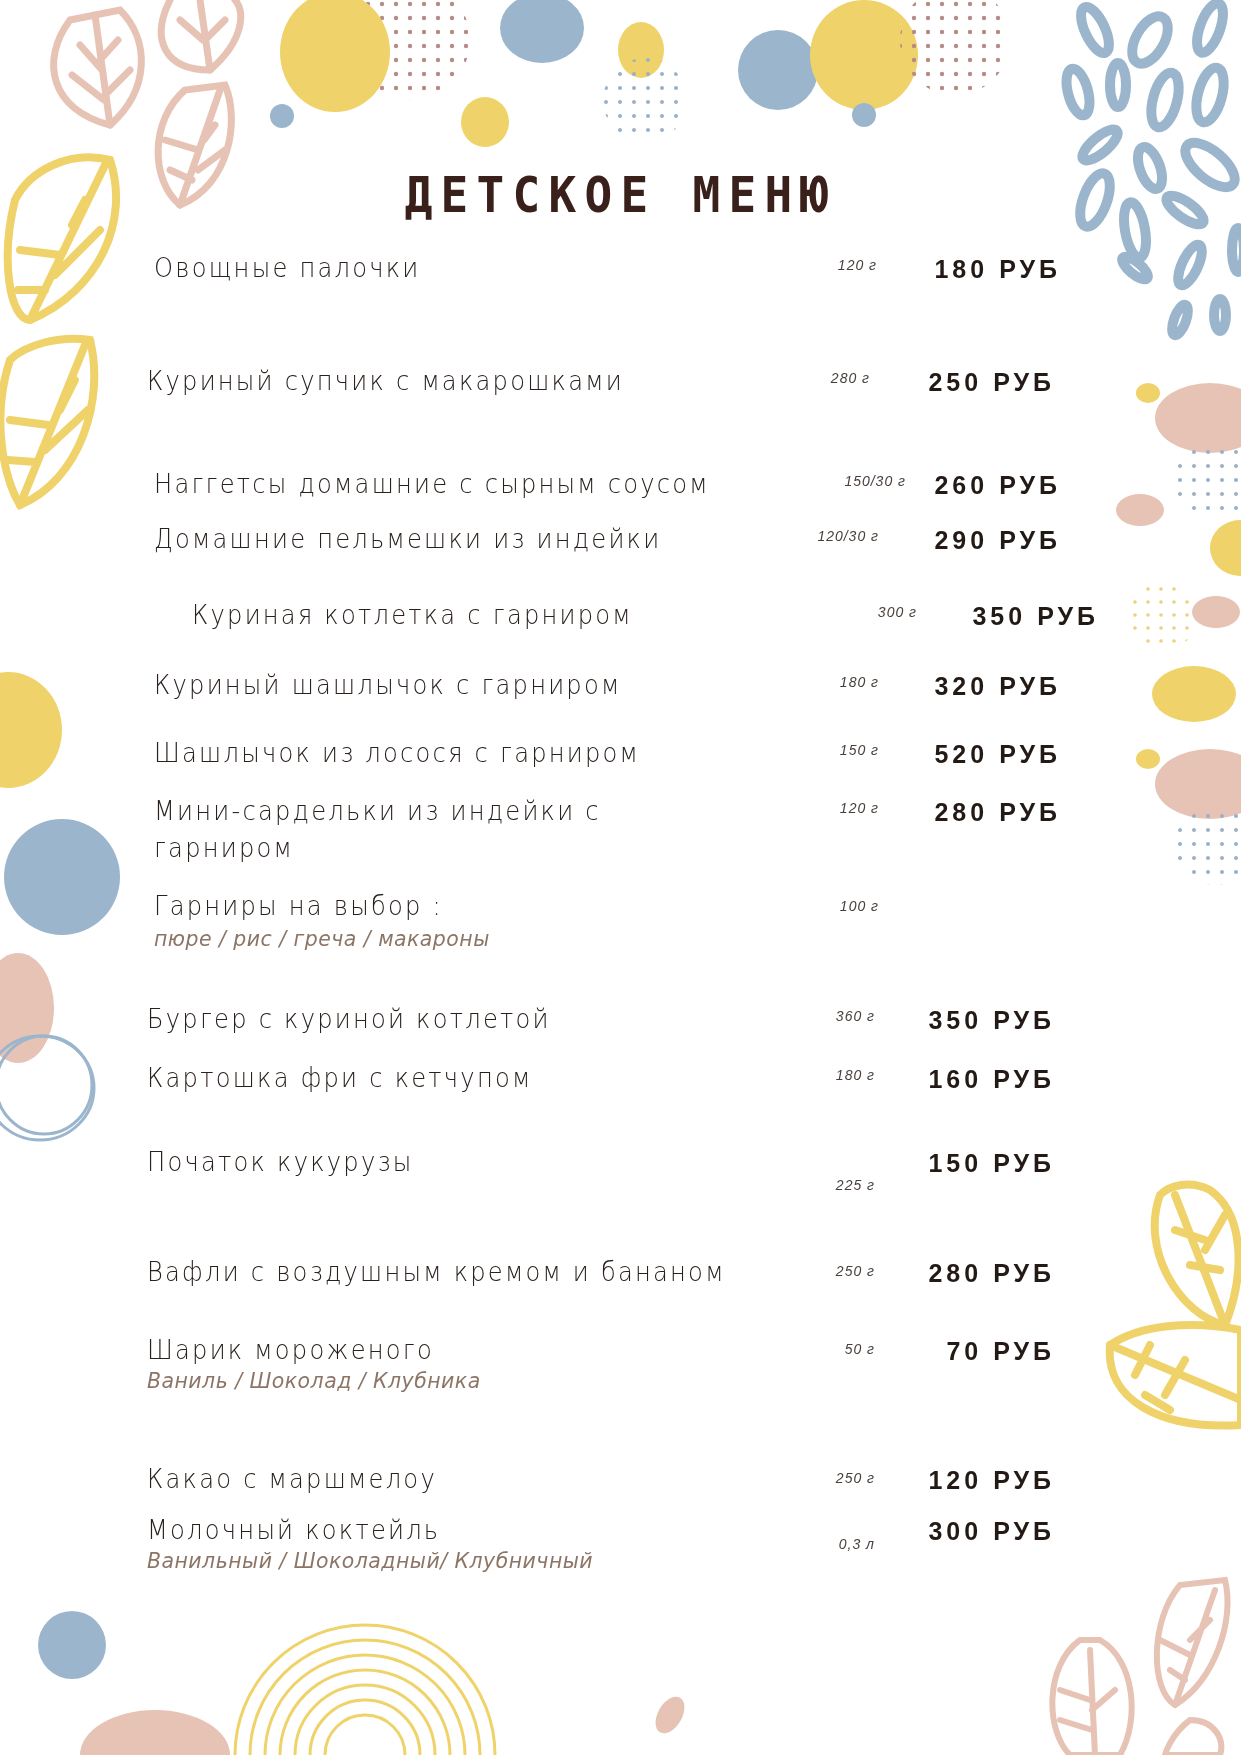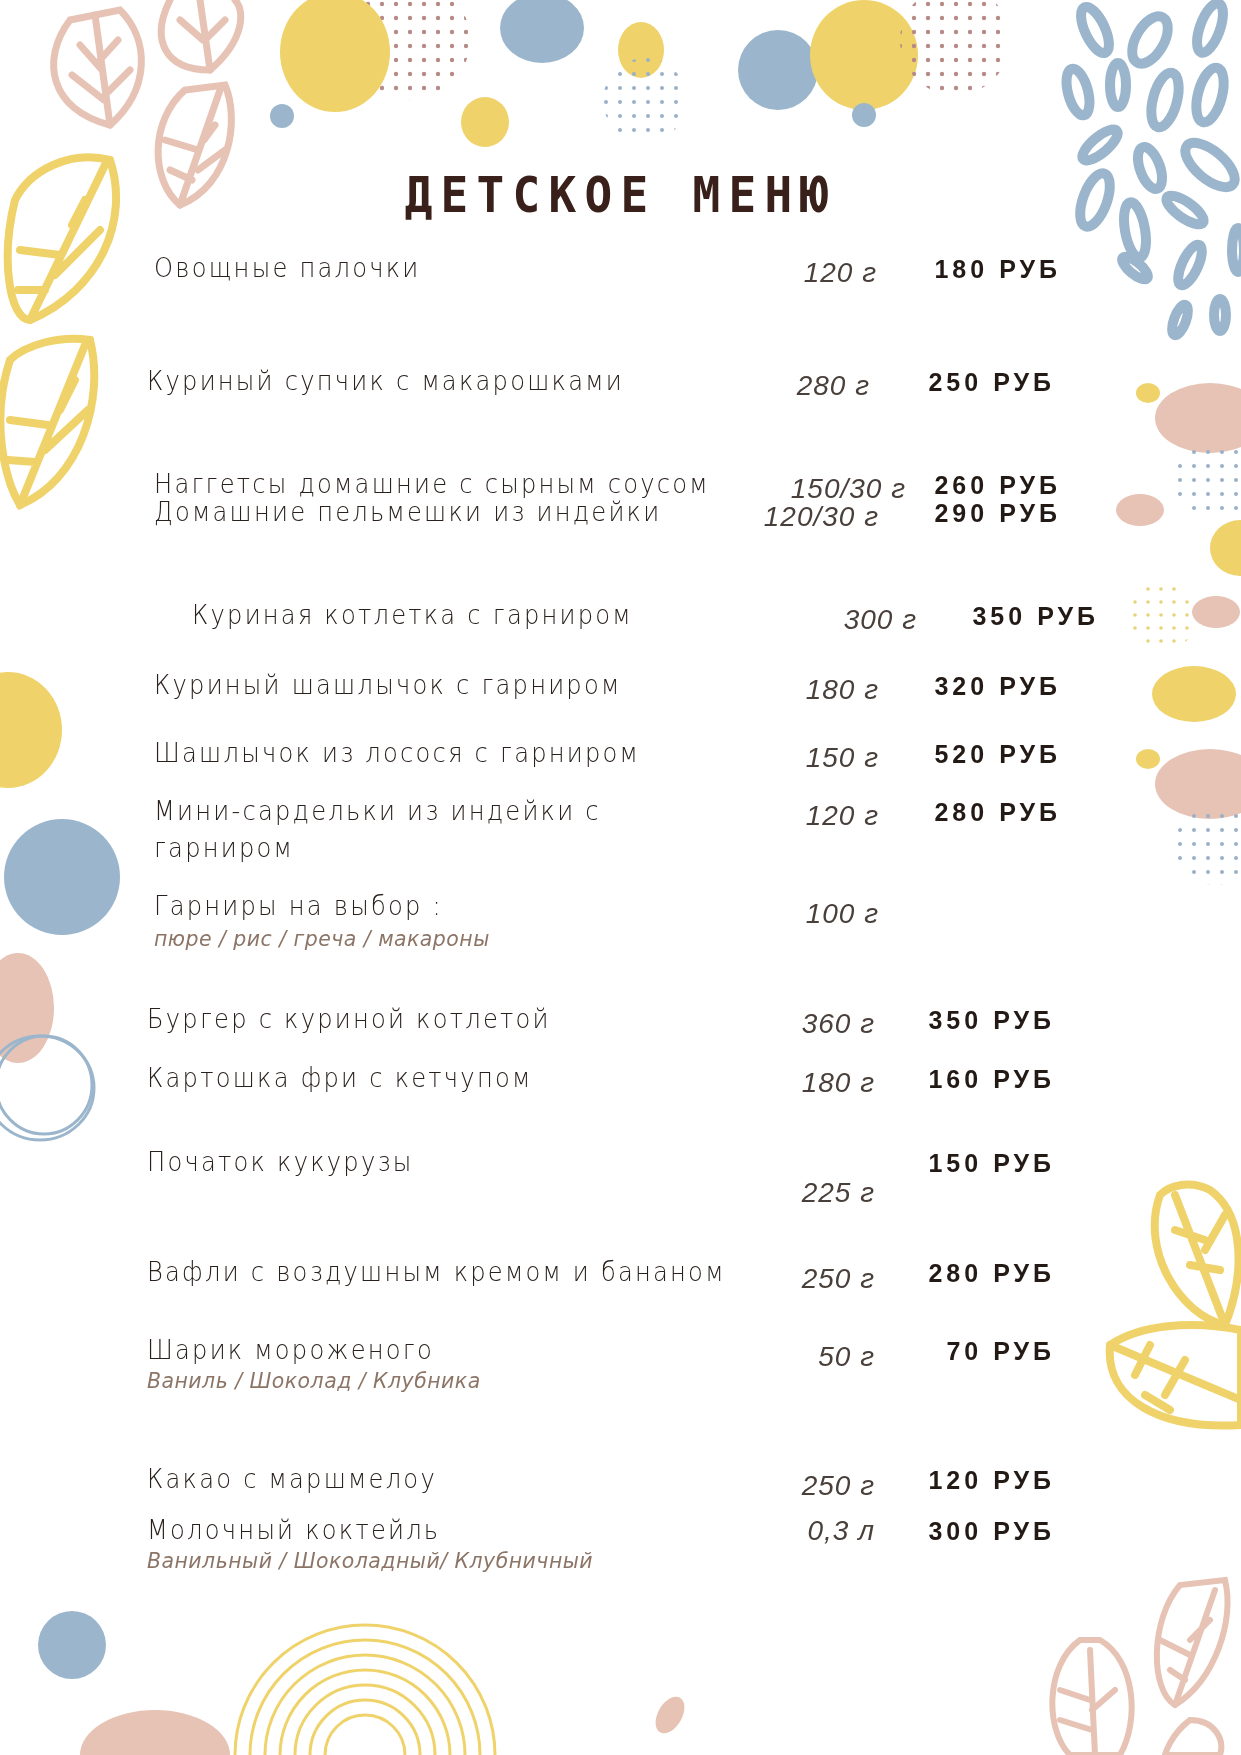--- a/index.html
+++ b/index.html
@@ -1,21 +1,21 @@
 <!DOCTYPE html>
 <html><head>
 <meta charset="utf-8">
 <style>
   html,body{margin:0;padding:0;background:#fff;}
   body{width:1241px;height:1755px;position:relative;overflow:hidden;font-family:"DejaVu Sans","Liberation Sans",sans-serif;}
   .deco{position:absolute;pointer-events:none;}
   .title{position:absolute;left:0;width:1241px;top:166px;text-align:center;font-family:"DejaVu Sans Mono","Liberation Mono",monospace;font-weight:bold;font-size:50px;letter-spacing:9px;color:#3a201a;transform:scaleX(0.92);}
   .row{position:absolute;left:0;width:1241px;height:36px;}
   .name{position:absolute;font-size:26px;letter-spacing:2.4px;color:#2a211d;white-space:nowrap;font-weight:300;font-family:"DejaVu Sans",sans-serif;transform:scaleX(0.93);transform-origin:left center;}
-  .weight{position:absolute;font-size:28px;font-style:italic;color:#4a403b;white-space:nowrap;text-align:right;letter-spacing:1px;font-family:"Liberation Sans",sans-serif;}
+  .weight{position:absolute;font-size:14px;font-style:italic;color:#4a403b;white-space:nowrap;text-align:right;letter-spacing:1px;font-family:"Liberation Sans",sans-serif;}
   .price{position:absolute;font-size:25px;font-weight:bold;color:#231a16;white-space:nowrap;text-align:center;letter-spacing:4px;font-family:"Liberation Sans",sans-serif;}
   .sub{position:absolute;font-size:22px;font-style:italic;color:#8c7566;white-space:nowrap;letter-spacing:0.5px;font-family:"DejaVu Sans",sans-serif;transform:scaleX(0.93);transform-origin:left center;}
 </style>
 </head>
 <body>
 
 <svg class="deco" width="1241" height="1755" viewBox="0 0 1241 1755" style="left:0;top:0;">
   <defs>
     <pattern id="dotsPink" width="14" height="14" patternUnits="userSpaceOnUse">
         <circle cx="4" cy="4" r="2.2" fill="#b88a86"></circle>
@@ -138,21 +138,21 @@
   <span class="weight" style="right:371px;top:4px;">280 г</span>
   <span class="price" style="right:186px;top:2px;">250 РУБ</span>
 </div>
 
 <div class="row" style="top:469px;">
   <span class="name" style="left:154px;top:0;">Наггетсы домашние с сырным соусом</span>
   <span class="weight" style="right:335px;top:4px;">150/30 г</span>
   <span class="price" style="right:180px;top:2px;">260 РУБ</span>
 </div>
 
-<div class="row" style="top:497px;">
+<div class="row" style="top:524px;">
   <span class="name" style="left:154px;top:0;">Домашние пельмешки из индейки</span>
   <span class="weight" style="right:362px;top:4px;">120/30 г</span>
   <span class="price" style="right:180px;top:2px;">290 РУБ</span>
 </div>
 
 <div class="row" style="top:600px;margin-left:38px;">
   <span class="name" style="left:154px;top:0;">Куриная котлетка с гарниром</span>
   <span class="weight" style="right:362px;top:4px;">300 г</span>
   <span class="price" style="right:180px;top:2px;">350 РУБ</span>
 </div>
@@ -215,15 +215,15 @@
 
 <div class="row" style="top:1464px;">
   <span class="name" style="left:147px;top:0;">Какао с маршмелоу</span>
   <span class="weight" style="right:366px;top:6px;">250 г</span>
   <span class="price" style="right:186px;top:2px;">120 РУБ</span>
 </div>
 
 <div class="row" style="top:1515px;height:70px;">
   <span class="name" style="left:147px;top:0;">Молочный коктейль</span>
   <span class="sub" style="left:147px;top:33px;">Ванильный / Шоколадный/ Клубничный</span>
-  <span class="weight" style="right:366px;top:0;margin-left:48px;">0,3 л</span>
+  <span class="weight" style="right:366px;top:21px;margin-left:48px;">0,3 л</span>
   <span class="price" style="right:186px;top:2px;">300 РУБ</span>
 </div>
 
 </body></html>

